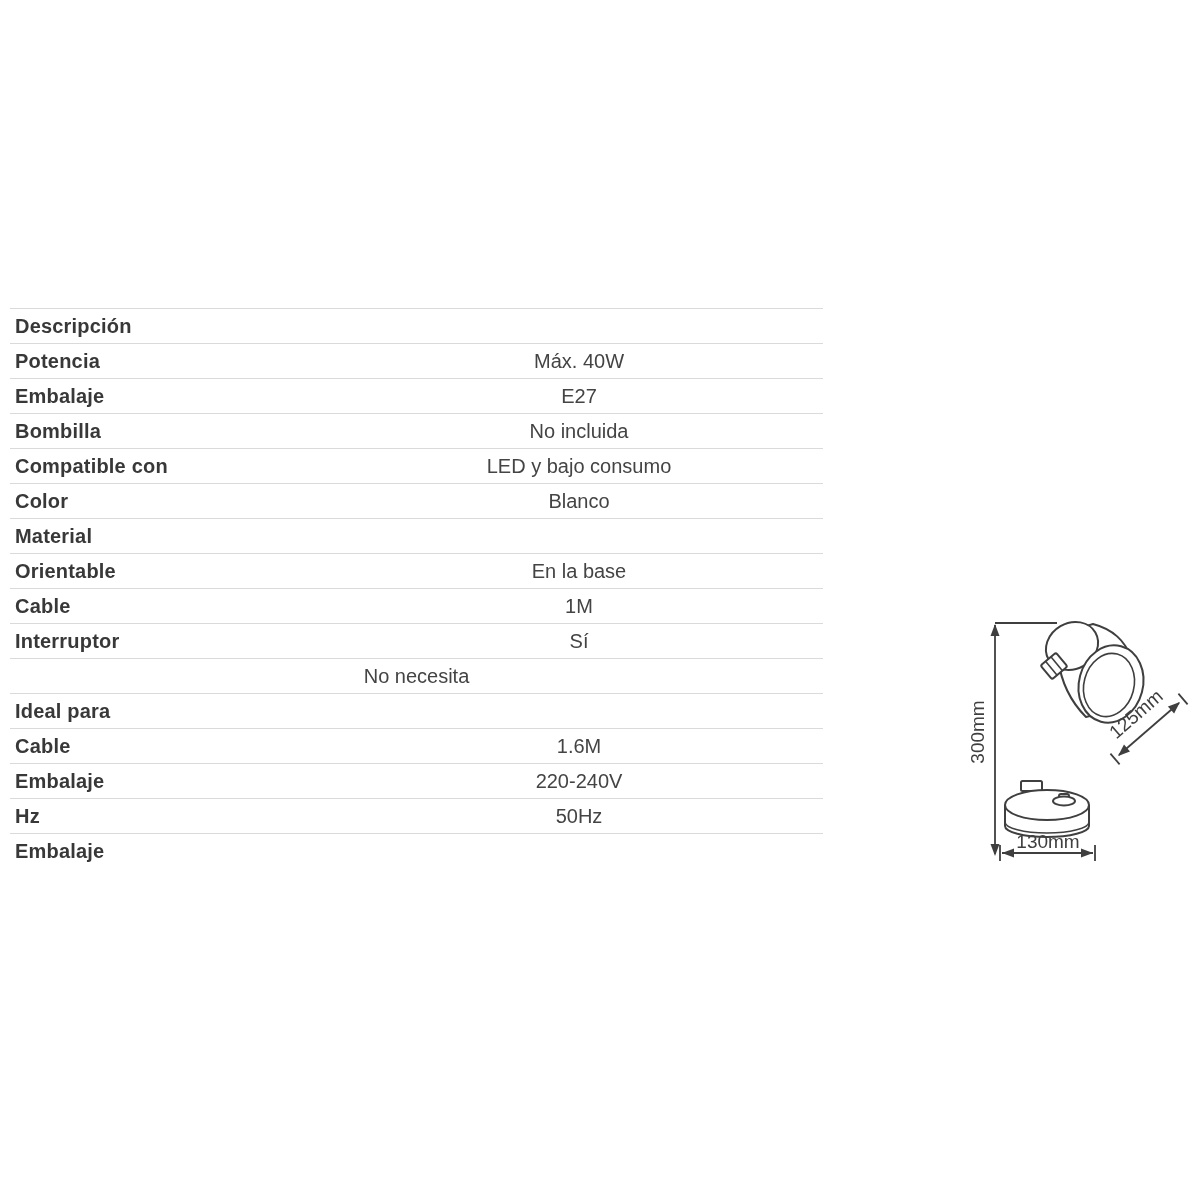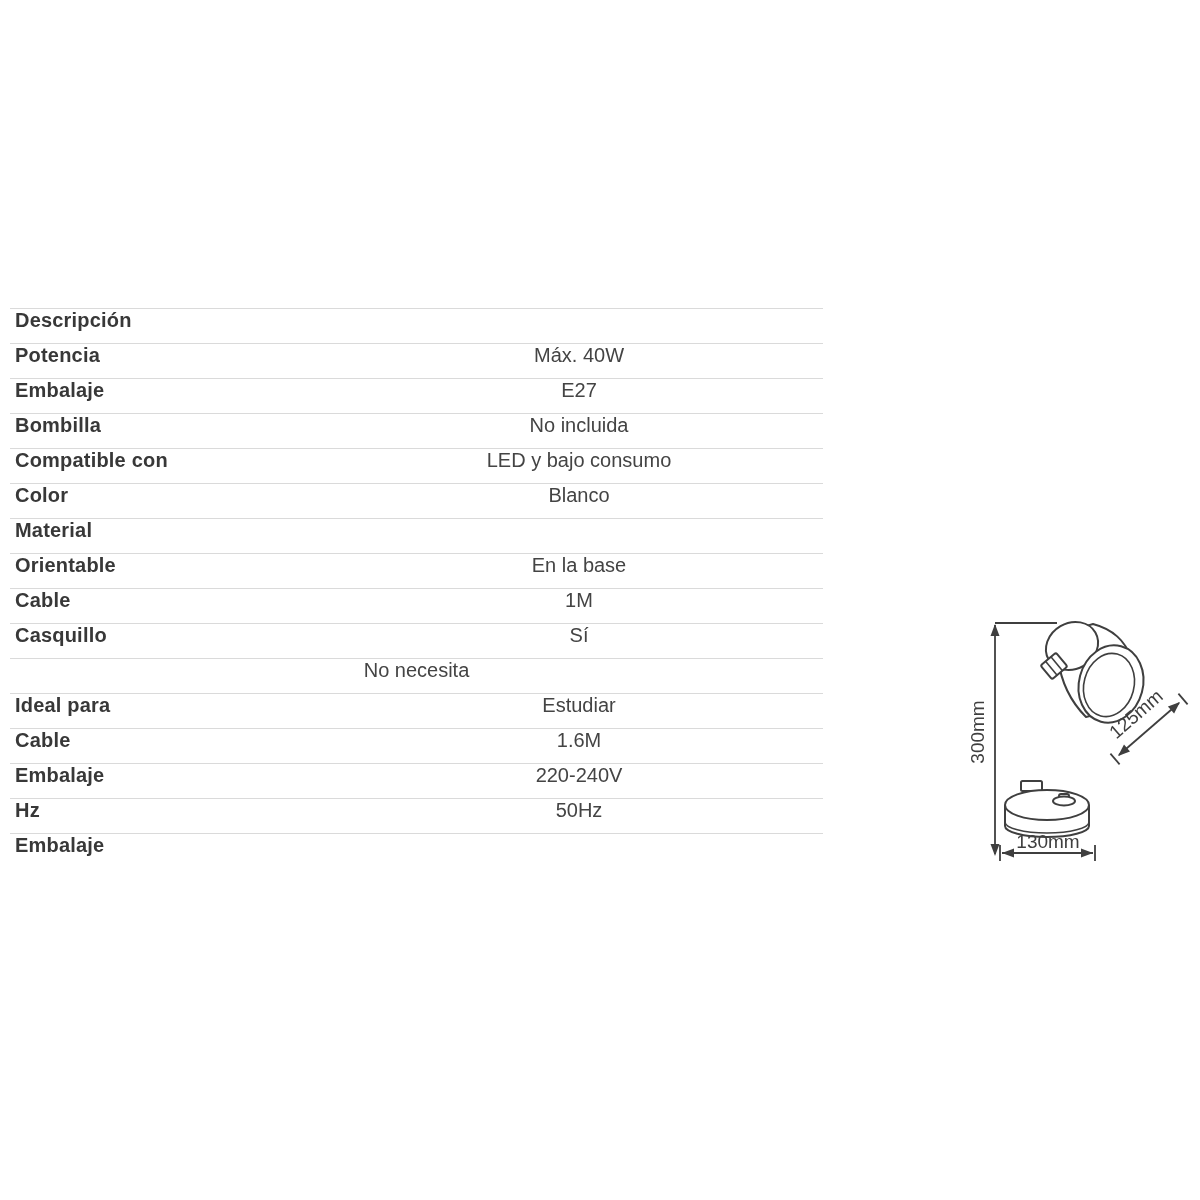--- a/index.html
+++ b/index.html
@@ -12,21 +12,21 @@
     overflow: hidden;
   }
   .spec-table {
     position: absolute;
     left: 10px;
     top: 308px;
     width: 813px;
   }
   .spec-row {
     display: flex;
-    align-items: flex-start;
+    align-items: center;
     height: 35px;
     box-sizing: border-box;
     border-top: 1px solid #dadada;
   }
   .spec-label {
     width: 320px;
     padding-left: 5px;
     font-size: 20px;
     font-weight: bold;
     color: #383838;
@@ -91,29 +91,28 @@
     </div>
     <div class="spec-row">
       <div class="spec-label">Orientable</div>
       <div class="spec-value">En la base</div>
     </div>
     <div class="spec-row">
       <div class="spec-label">Cable</div>
       <div class="spec-value">1M</div>
     </div>
     <div class="spec-row">
-      <div class="spec-label">Casquillo</div>
+      <div class="spec-label">Interruptor</div>
       <div class="spec-value">Sí</div>
     </div>
     <div class="spec-row">
       <div class="spec-value">No necesita</div>
     </div>
     <div class="spec-row">
       <div class="spec-label">Ideal para</div>
-      <div class="spec-value">Estudiar</div>
     </div>
     <div class="spec-row">
       <div class="spec-label">Cable</div>
       <div class="spec-value">1.6M</div>
     </div>
     <div class="spec-row">
       <div class="spec-label">Embalaje</div>
       <div class="spec-value">220-240V</div>
     </div>
     <div class="spec-row">

